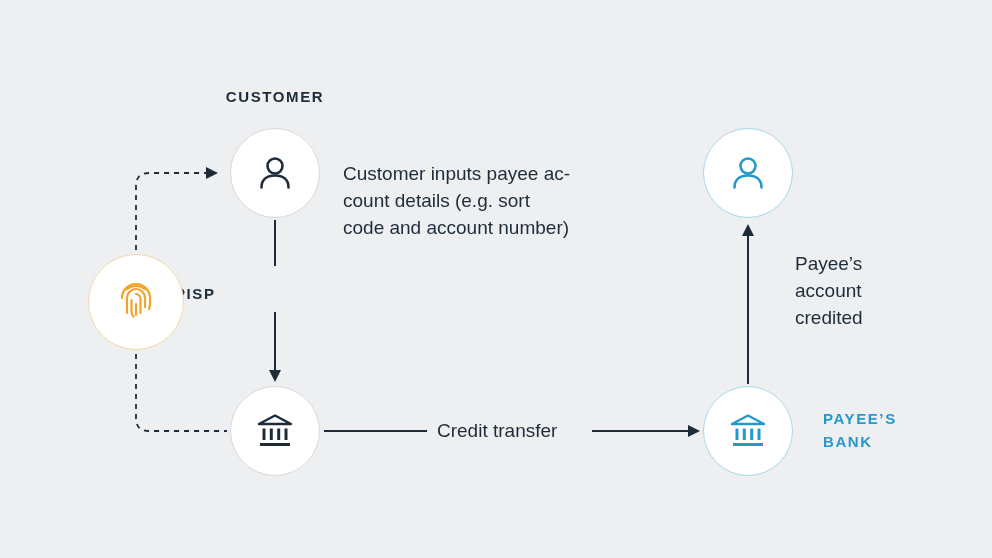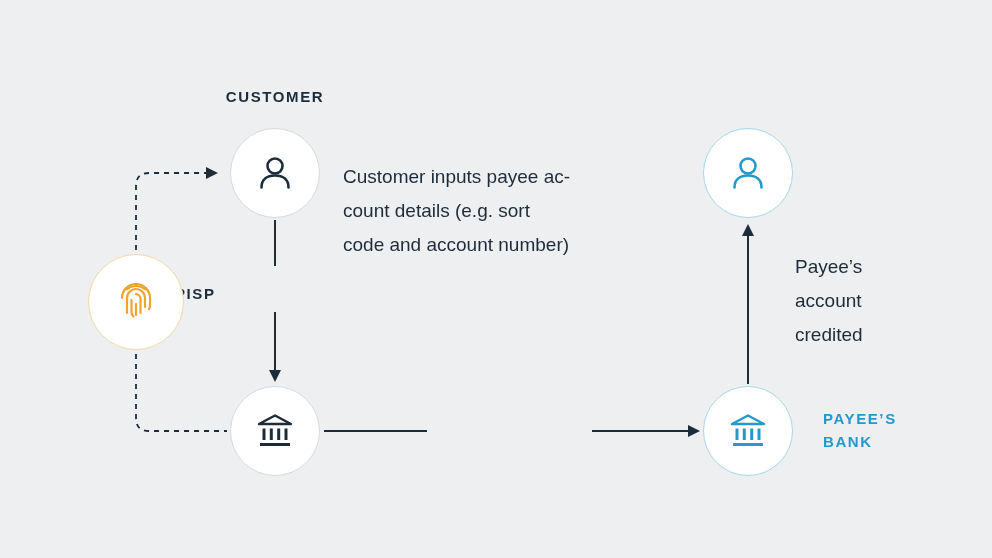--- a/index.html
+++ b/index.html
@@ -51,21 +51,21 @@
   #payee-bank-label {
     left: 823px; top: 407px;
     color: #2598cc;
     line-height: 23px;
     white-space: pre-line;
   }
 
   .body-text {
     position: absolute;
     font-size: 19px;
-    line-height: 34px;
+    line-height: 27px;
     color: #1e2c3a;
     white-space: pre-line;
   }
   #customer-inputs-text { left: 343px; top: 160px; }
   #credit-transfer-text { left: 437px; top: 417px; white-space: nowrap; }
   #payee-credited-text  { left: 795px; top: 250px; }
 </style>
 </head>
 <body>
 
@@ -90,20 +90,21 @@
   </svg>
 
   <div class="small-label" id="customer-label">CUSTOMER</div>
   <div class="small-label" id="pisp-label">PISP</div>
   <div class="small-label" id="payee-bank-label">PAYEE’S
 BANK</div>
 
   <div class="body-text" id="customer-inputs-text">Customer inputs payee ac-
 count details (e.g. sort
 code and account number)</div>
+  <div class="body-text" id="credit-transfer-text">Credit transfer</div>
   <div class="body-text" id="payee-credited-text">Payee’s
 account
 credited</div>
 
   <div class="node gray" id="customer-node">
     <svg width="46" height="46" viewBox="0 0 46 46" fill="none">
       <circle cx="23" cy="16" r="7.5" stroke="#1e2c3a" stroke-width="2.6"></circle>
       <path d="M9.5 37.5 C9.5 29 15.5 25.5 23 25.5 C30.5 25.5 36.5 29 36.5 37.5" stroke="#1e2c3a" stroke-width="2.6" stroke-linecap="round"></path>
     </svg>
   </div>

